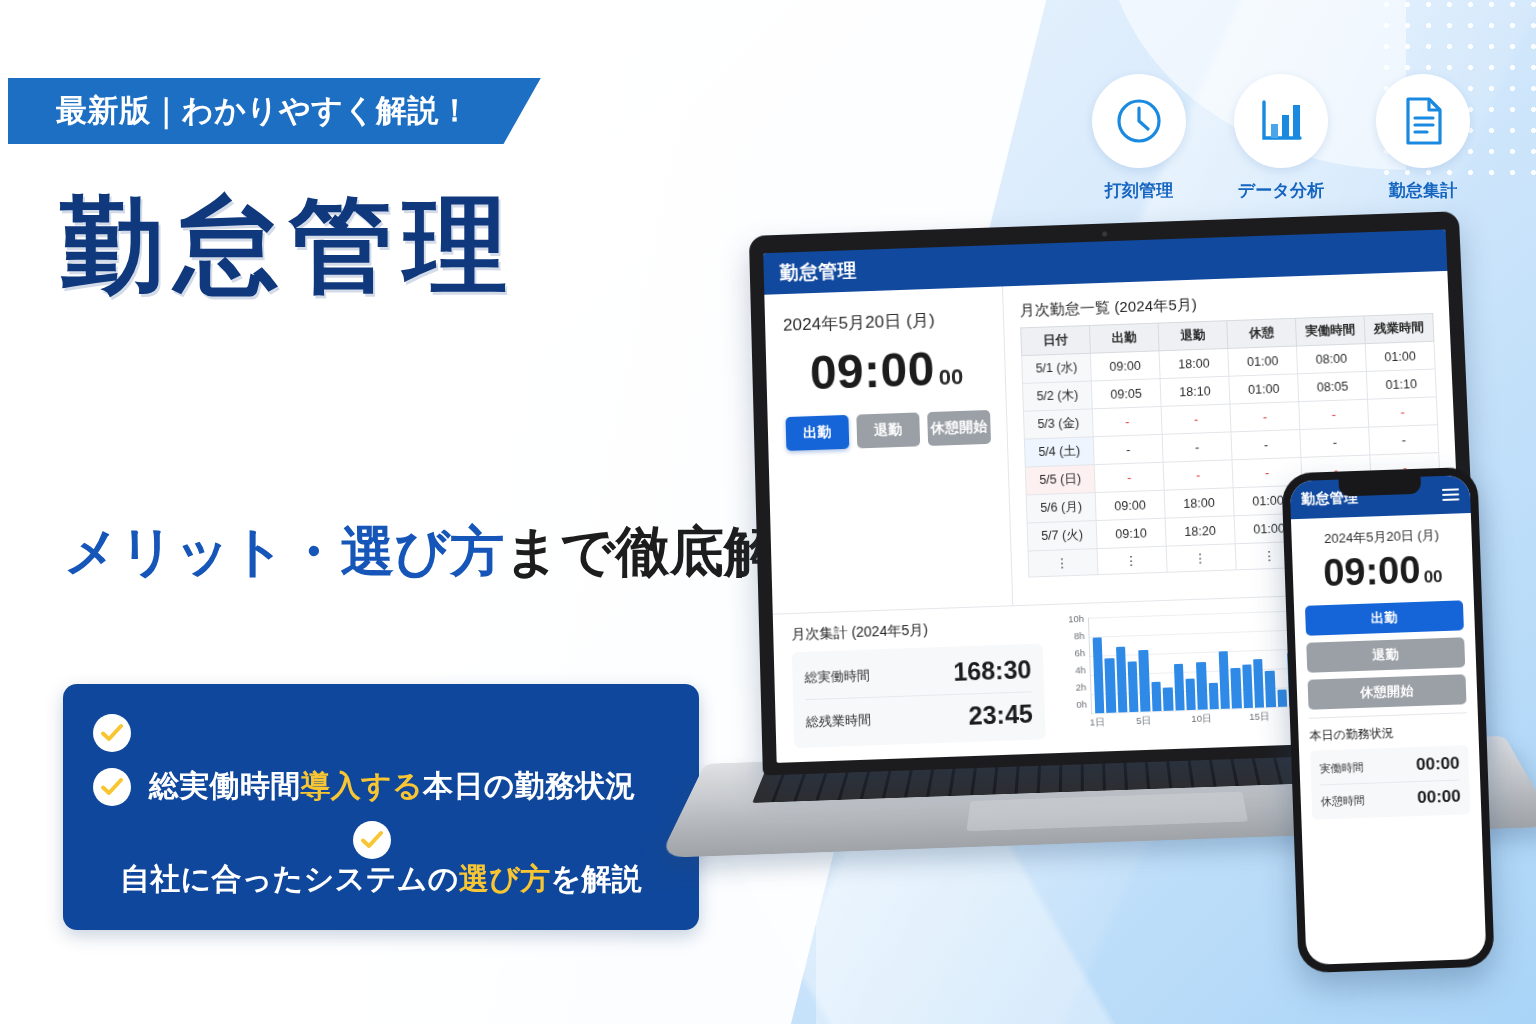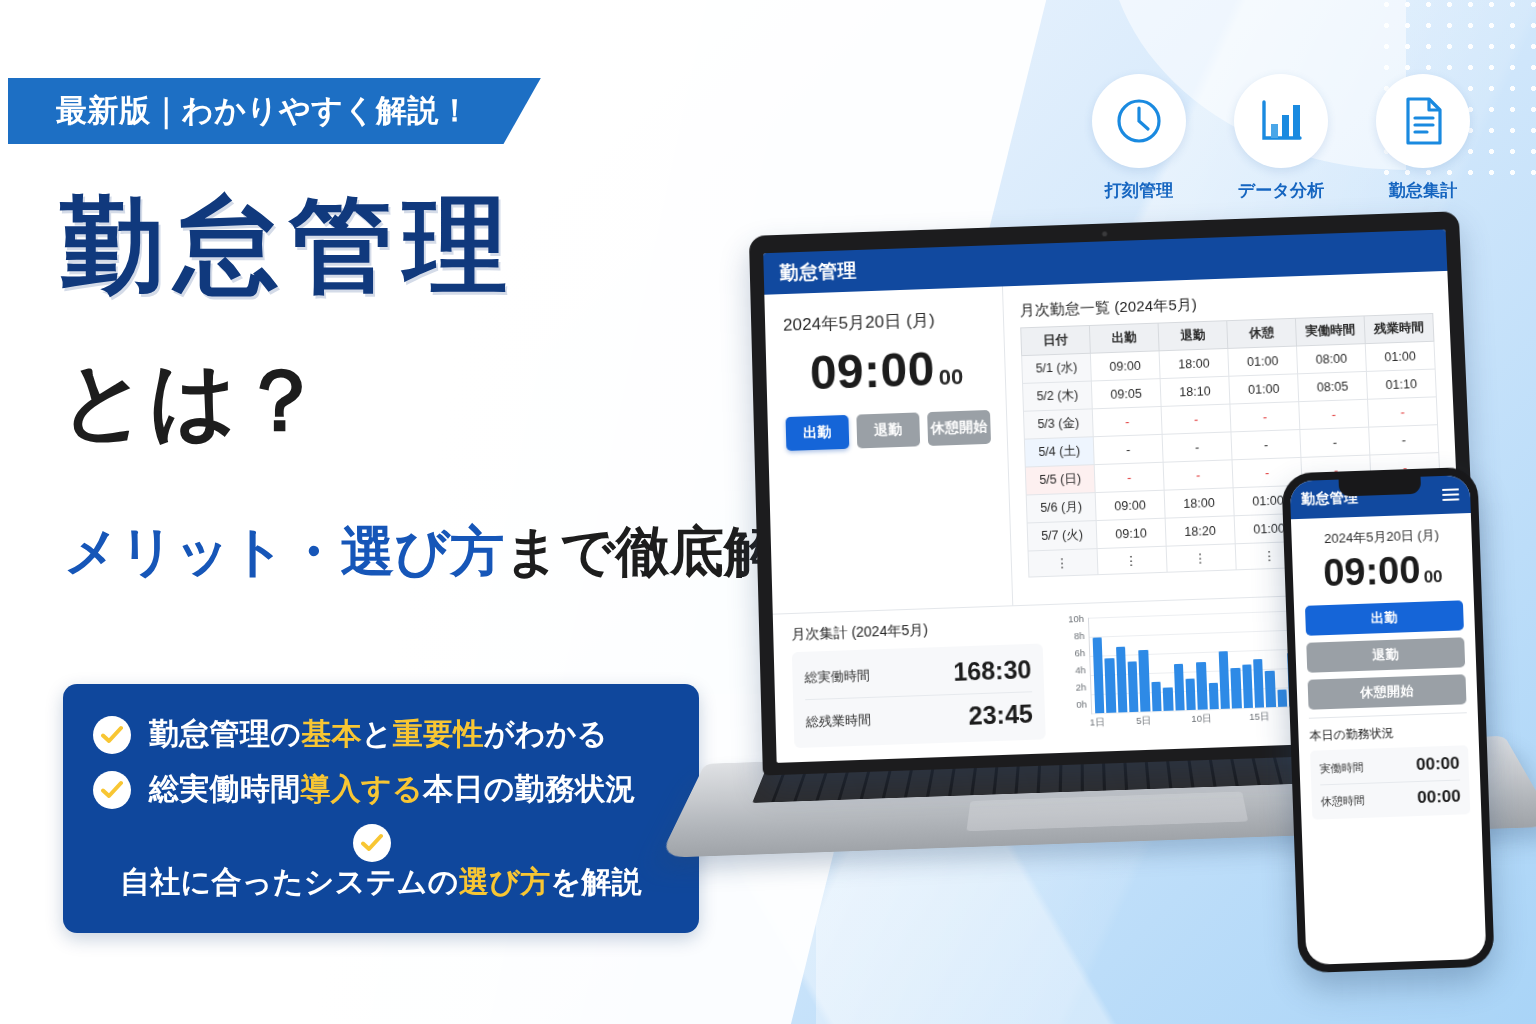--- a/index.html
+++ b/index.html
@@ -301,34 +301,32 @@
   <div class="dots-bl"></div>
 </div>
 
 <div class="left">
 
   <div class="ribbon">
     <span class="ribbon-txt">最新版｜わかりやすく解説！</span>
   </div>
 
   <div class="title-main">勤怠管理</div>
-  <div class="title-sub">とは？</div>
 
   <div class="lead">
     <div class="lead-l2"><span class="hl">メリット・選び方</span><span>まで徹底解説</span></div>
   </div>
 
   <div class="checklist">
     <div class="cl-row">
       <span class="cl-check">
         <svg width="22" height="20" viewBox="0 0 22 20">
             <path d="M2 10.5 L8 16 L20 3" fill="none" stroke="#f8c633" stroke-width="4" stroke-linecap="round" stroke-linejoin="round"></path>
           </svg>
       </span>
-      <span class="cl-text"><span>勤怠管理の</span><span class="hl">基本</span><span>と</span><span class="hl">重要性</span><span>がわかる</span></span>
     </div>
     <div class="cl-row">
       <span class="cl-check">
         <svg width="22" height="20" viewBox="0 0 22 20">
             <path d="M2 10.5 L8 16 L20 3" fill="none" stroke="#f8c633" stroke-width="4" stroke-linecap="round" stroke-linejoin="round"></path>
           </svg>
       </span>
       <span class="cl-text"><span>総実働時間</span><span class="hl">導入する</span><span>本日の勤務状況</span></span>
     </div>
     <div class="cl-row">

